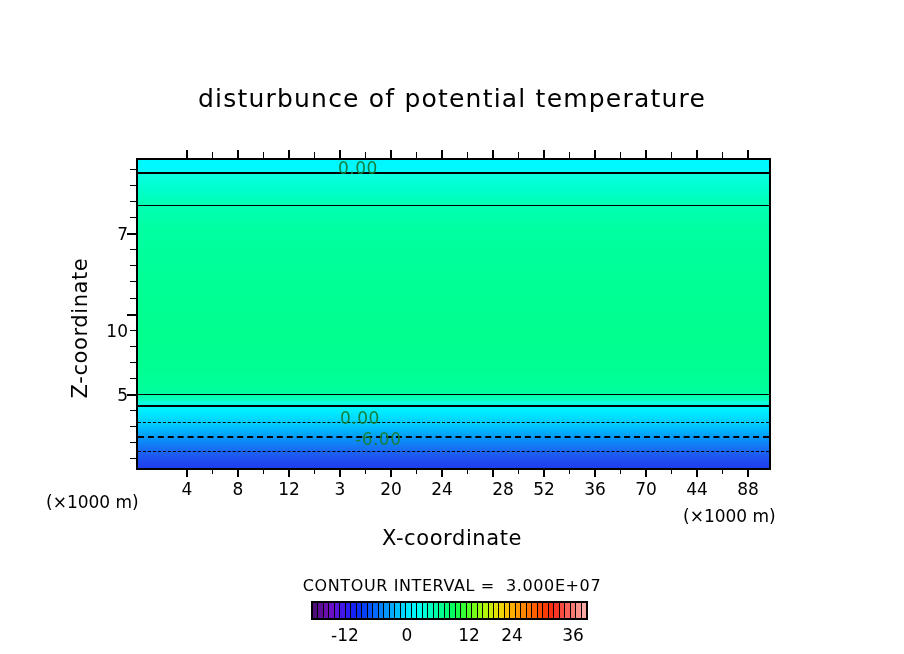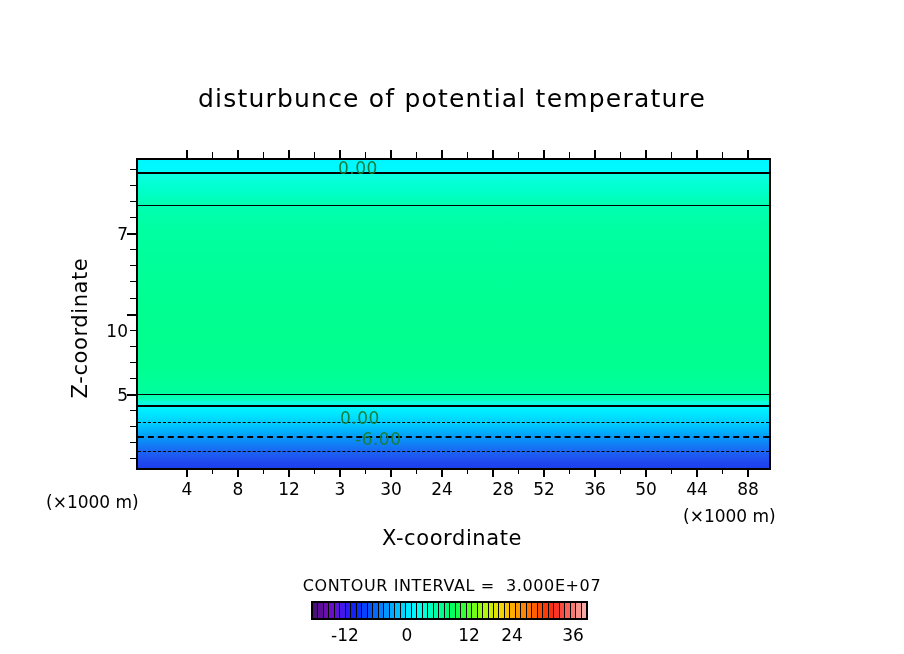--- a/index.html
+++ b/index.html
@@ -288,26 +288,26 @@
 <div class="tick tick-y" style="left: 130px; top: 426px;"></div>
 <div class="tick tick-y" style="left: 130px; top: 442px;"></div>
 <div class="tick tick-y" style="left: 130px; top: 458px;"></div>
 <div class="tick tick-y" style="left: 130px; top: 185px;"></div>
 <div class="tick tick-y" style="left: 130px; top: 169px;"></div>
 
 <div class="xlabel" style="left: 187px;">4</div>
 <div class="xlabel" style="left: 238px;">8</div>
 <div class="xlabel" style="left: 289px;">12</div>
 <div class="xlabel" style="left: 340px;">3</div>
-<div class="xlabel" style="left: 391px;">30</div>
+<div class="xlabel" style="left: 391px;">20</div>
 <div class="xlabel" style="left: 442px;">24</div>
 <div class="xlabel" style="left: 503px;">28</div>
 <div class="xlabel" style="left: 544px;">52</div>
 <div class="xlabel" style="left: 595px;">36</div>
-<div class="xlabel" style="left: 646px;">50</div>
+<div class="xlabel" style="left: 646px;">70</div>
 <div class="xlabel" style="left: 697px;">44</div>
 <div class="xlabel" style="left: 748px;">88</div>
 
 <div class="ylabel" style="top: 234px;">7</div>
 <div class="ylabel" style="top: 331px;">10</div>
 <div class="ylabel" style="top: 395px;">5</div>
 
 <div id="y-axis-title">Z-coordinate</div>
 <div id="x-axis-title">X-coordinate</div>
 <div id="x-unit-left">(×1000 m)</div>

